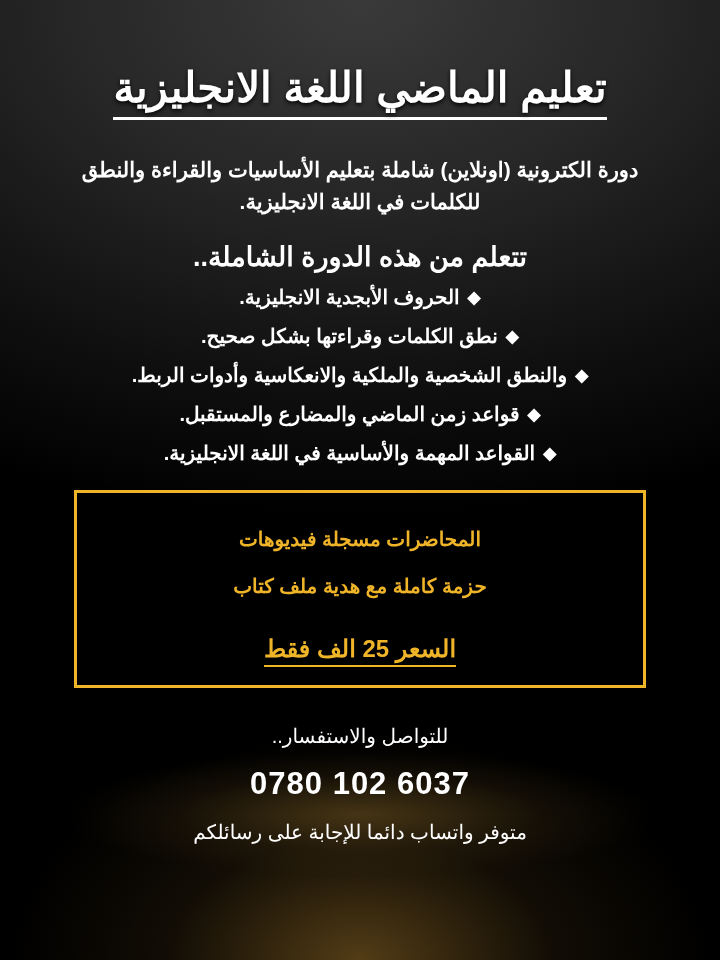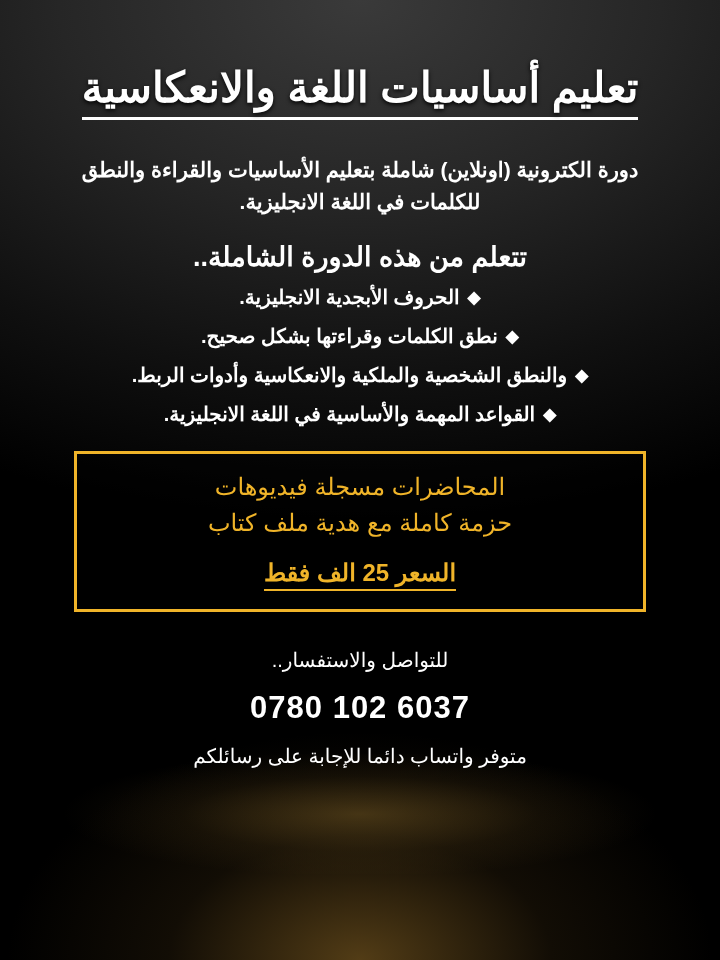--- a/index.html
+++ b/index.html
@@ -83,24 +83,24 @@
   }
 
   .offer-box {
     margin: 22px 52px 0 52px;
     border: 3px solid #f0b429;
     padding: 14px 10px 18px 10px;
     background: rgba(0,0,0,0.35);
   }
   .offer-line {
     color: #f0b429;
-    font-size: 24px;
-    font-weight: normal;
+    font-size: 20px;
+    font-weight: bold;
     line-height: 1.45;
-    margin: 2px 0;
+    margin: 18px 0;
   }
   .offer-price {
     color: #f0b429;
     font-size: 24px;
     font-weight: bold;
     margin-top: 16px;
     display: inline-block;
     border-bottom: 2px solid #f0b429;
     padding-bottom: 2px;
   }
@@ -126,36 +126,39 @@
 </style>
 </head>
 <body>
 
 <div class="poster">
   <div class="glow-strip"></div>
 
   <div class="content">
 
     <div class="title-wrap">
-      <h1 class="title">تعليم أساسيات اللغة والانعكاسية</h1>
+      <h1 class="title">تعليم الماضي اللغة الانجليزية</h1>
     </div>
 
     <p class="intro">دورة الكترونية (اونلاين) شاملة بتعليم الأساسيات والقراءة والنطق للكلمات في اللغة الانجليزية.</p>
 
     <p class="subhead">تتعلم من هذه الدورة الشاملة..</p>
 
     <ul class="bullets">
       <li>
         <span class="dia">◆</span><span>الحروف الأبجدية الانجليزية.</span>
       </li>
       <li>
         <span class="dia">◆</span><span>نطق الكلمات وقراءتها بشكل صحيح.</span>
       </li>
       <li>
         <span class="dia">◆</span><span>والنطق الشخصية والملكية والانعكاسية وأدوات الربط.</span>
+      </li>
+      <li>
+        <span class="dia">◆</span><span>قواعد زمن الماضي والمضارع والمستقبل.</span>
       </li>
       <li>
         <span class="dia">◆</span><span>القواعد المهمة والأساسية في اللغة الانجليزية.</span>
       </li>
     </ul>
 
     <div class="offer-box">
       <div class="offer-line">المحاضرات مسجلة فيديوهات</div>
       <div class="offer-line">حزمة كاملة مع هدية ملف كتاب</div>
       <div class="offer-price">السعر 25 الف فقط</div>

